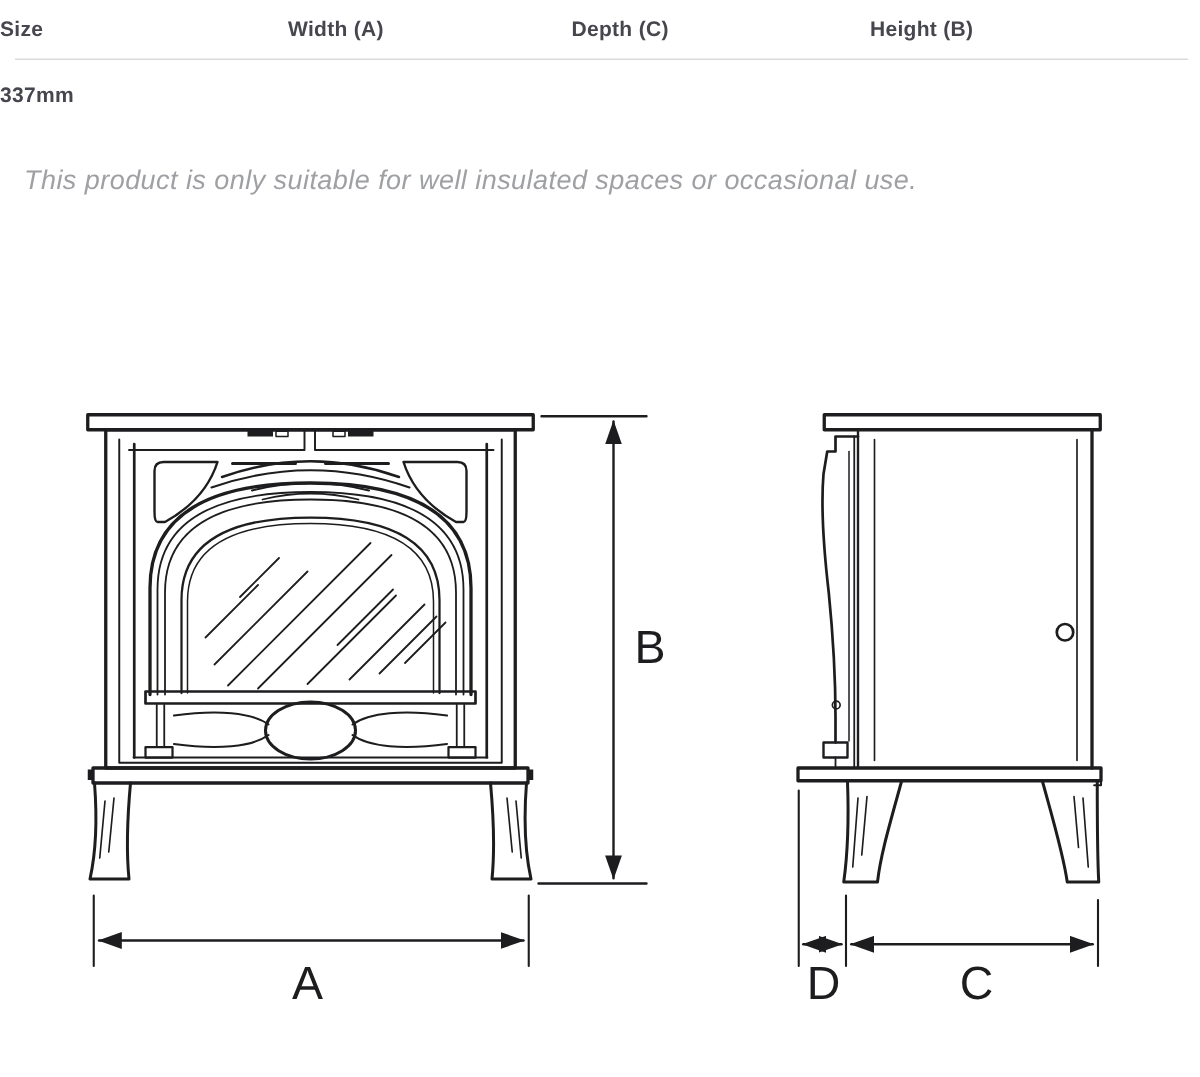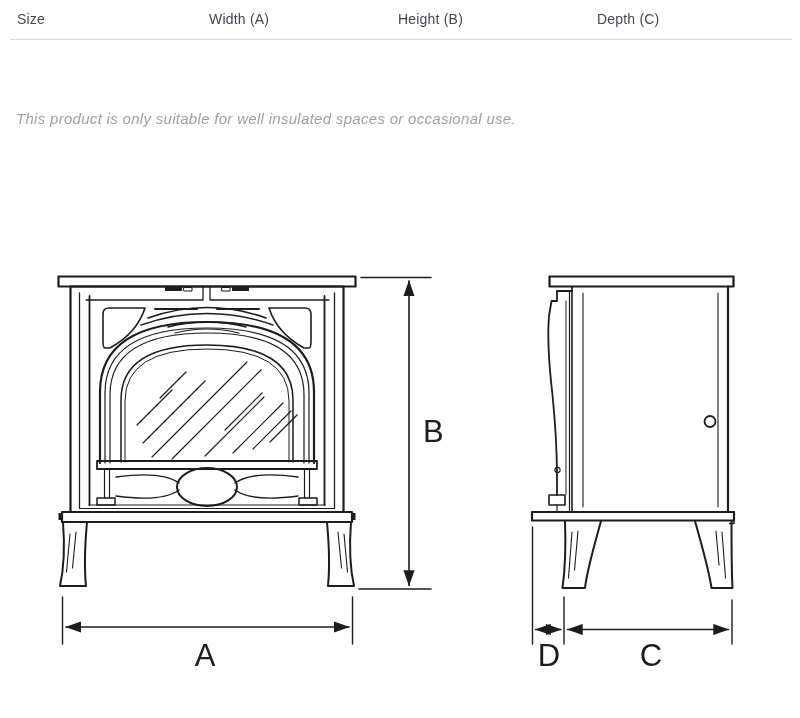--- a/index.html
+++ b/index.html
@@ -1,46 +1,47 @@
 <!DOCTYPE html>
 <html><head>
 <meta charset="utf-8">
 <style>
   html,body{margin:0;padding:0;background:#ffffff;}
   .page{position:relative;width:800px;height:718px;background:#fff;overflow:hidden;
         font-family:"Liberation Sans","DejaVu Sans",sans-serif;}
   
   .spec-table{position:absolute;top:0;left:0;width:800px;}
-  .trow{display:grid;grid-template-columns:192px 189px 199px 1fr;padding-left:17px;}
+  .trow{display:grid;grid-template-columns:192px 189px 199px 1fr;font-weight:bold;}
   .trow.header .tcell{padding:11px 0 12px 0;}
   .trow.values .tcell{padding:16px 0 10px 0;}
   .tcell{font-size:14px;color:#46464e;letter-spacing:.2px;}
   .divider{position:absolute;top:39px;left:10px;right:8px;height:0;
            border-top:1px solid #dadadd;}
   
-  .note{position:absolute;top:110px;left:16px;margin:0;font-size:15px;
+  .note{position:absolute;top:110px;left:16px;margin:0;font-size:18px;
         font-style:italic;color:#9fa0a4;letter-spacing:.3px;}
   
   .drawing{position:absolute;top:0;left:0;}
   .dimlabel{font-family:"Liberation Sans","DejaVu Sans",sans-serif;font-size:31px;fill:#1d1d1f;}
 </style>
 </head>
 <body>
 
 <div class="page">
 
   <div class="spec-table">
     <div class="trow header">
       <div class="tcell">Size</div>
       <div class="tcell">Width (A)</div>
+      <div class="tcell">Depth (C)</div>
       <div class="tcell">Height (B)</div>
-      <div class="tcell">Depth (C)</div>
     </div>
     <div class="divider"></div>
     <div class="trow values">
+      <div class="tcell">337mm</div>
     </div>
   </div>
 
   <p class="note">This product is only suitable for well insulated spaces or occasional use.</p>
 
   <svg class="drawing" width="800" height="718" viewBox="0 0 718 718" preserveAspectRatio="none" style="width:800px;height:718px;">
   </svg>
   <svg class="drawing" width="800" height="718" viewBox="0 0 800 718" fill="none" stroke="#1d1d1f" stroke-width="1.5" stroke-linecap="round" stroke-linejoin="round">
     <defs>
       <marker id="ah" viewBox="0 0 10 7" refX="9.5" refY="3.5" markerWidth="10" markerHeight="7" orient="auto-start-reverse">

